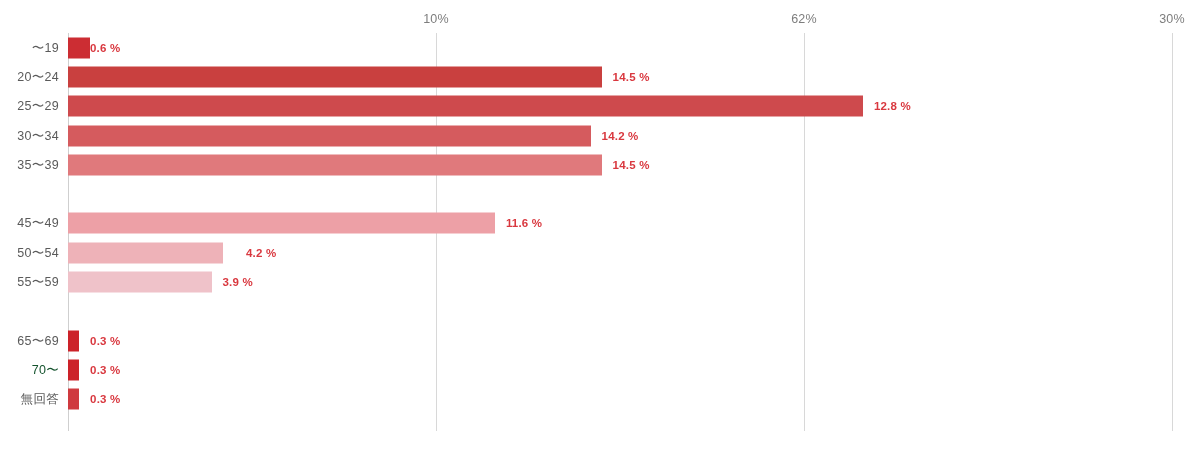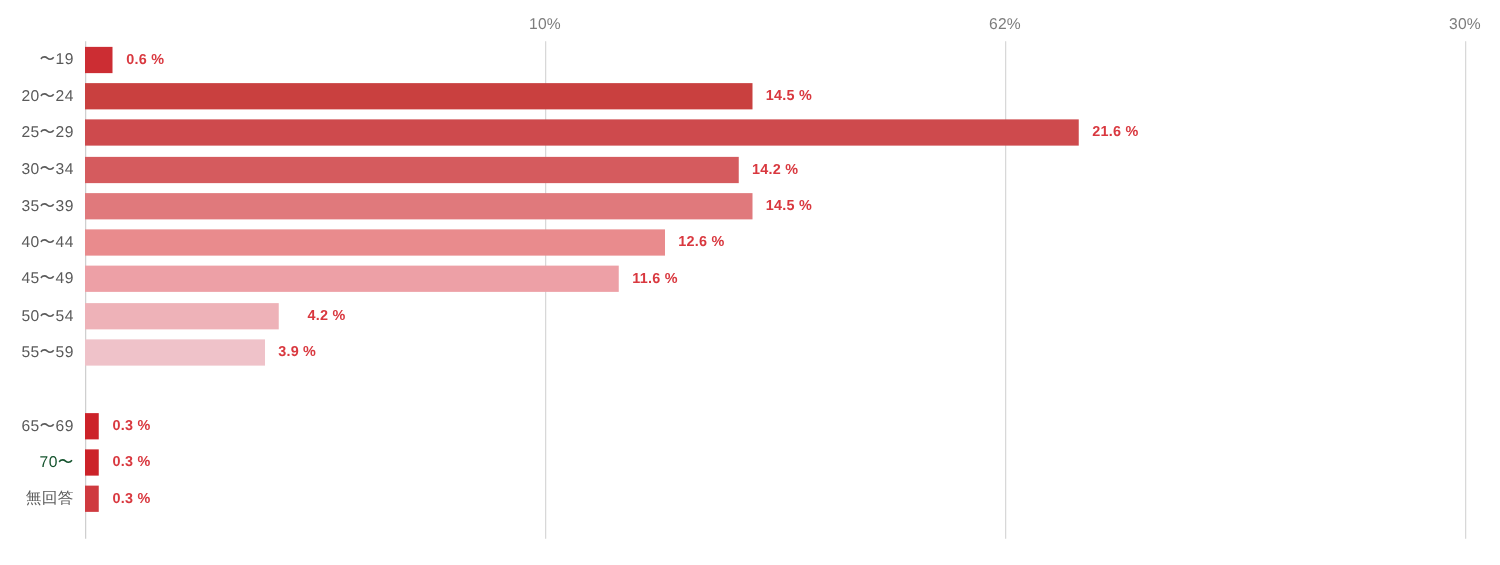--- a/index.html
+++ b/index.html
@@ -103,46 +103,41 @@
       <div class="tick-label" style="left: 436px; color: rgb(125, 125, 125);">10%</div>
       <div class="gridline" style="left: 804px; background: rgb(216, 216, 216);"></div>
       <div class="tick-label" style="left: 804px; color: rgb(125, 125, 125);">62%</div>
       <div class="gridline" style="left: 1172px; background: rgb(216, 216, 216);"></div>
       <div class="tick-label" style="left: 1172px; color: rgb(125, 125, 125);">30%</div>
     </div>
   <div class="rows-layer">
       <div class="bar-row" style="top: 33px;">
         <div class="cat-label" style="color: rgb(90, 90, 90);">〜19</div>
         <div class="bar" title="〜19 0.6 %" style="width: 22.08px; background: rgb(204, 45, 51);"></div>
-        <div class="val-label" style="left: 101px; color: rgb(217, 56, 63);">0.6 %</div>
+        <div class="val-label" style="left: 90px; color: rgb(217, 56, 63);">0.6 %</div>
       </div>
       <div class="bar-row" style="top: 62.3px;">
         <div class="cat-label" style="color: rgb(90, 90, 90);">20〜24</div>
         <div class="bar" title="20〜24 14.5 %" style="width: 533.6px; background: rgb(201, 64, 63);"></div>
         <div class="val-label" style="left: 612.6px; color: rgb(217, 56, 63);">14.5 %</div>
       </div>
       <div class="bar-row" style="top: 91.6px;">
         <div class="cat-label" style="color: rgb(90, 90, 90);">25〜29</div>
         <div class="bar" title="25〜29 21.6 %" style="width: 794.88px; background: rgb(206, 74, 77);"></div>
-        <div class="val-label" style="left: 873.88px; color: rgb(217, 56, 63);">21.6 %</div>
+        <div class="val-label" style="left: 873.88px; color: rgb(217, 56, 63);">12.8 %</div>
       </div>
       <div class="bar-row" style="top: 120.9px;">
         <div class="cat-label" style="color: rgb(90, 90, 90);">30〜34</div>
         <div class="bar" title="30〜34 14.2 %" style="width: 522.56px; background: rgb(213, 91, 94);"></div>
         <div class="val-label" style="left: 601.56px; color: rgb(217, 56, 63);">14.2 %</div>
       </div>
       <div class="bar-row" style="top: 150.2px;">
         <div class="cat-label" style="color: rgb(90, 90, 90);">35〜39</div>
         <div class="bar" title="35〜39 14.5 %" style="width: 533.6px; background: rgb(224, 121, 124);"></div>
         <div class="val-label" style="left: 612.6px; color: rgb(217, 56, 63);">14.5 %</div>
-      </div>
-      <div class="bar-row" style="top: 179.5px;">
-        <div class="cat-label" style="color: rgb(90, 90, 90);">40〜44</div>
-        <div class="bar" title="40〜44 12.6 %" style="width: 463.68px; background: rgb(233, 139, 141);"></div>
-        <div class="val-label" style="left: 542.68px; color: rgb(217, 56, 63);">12.6 %</div>
       </div>
       <div class="bar-row" style="top: 208.8px;">
         <div class="cat-label" style="color: rgb(90, 90, 90);">45〜49</div>
         <div class="bar" title="45〜49 11.6 %" style="width: 426.88px; background: rgb(237, 160, 166);"></div>
         <div class="val-label" style="left: 505.88px; color: rgb(217, 56, 63);">11.6 %</div>
       </div>
       <div class="bar-row" style="top: 238.1px;">
         <div class="cat-label" style="color: rgb(90, 90, 90);">50〜54</div>
         <div class="bar" title="50〜54 4.2 %" style="width: 154.56px; background: rgb(238, 178, 184);"></div>
         <div class="val-label" style="left: 246px; color: rgb(217, 56, 63);">4.2 %</div>

